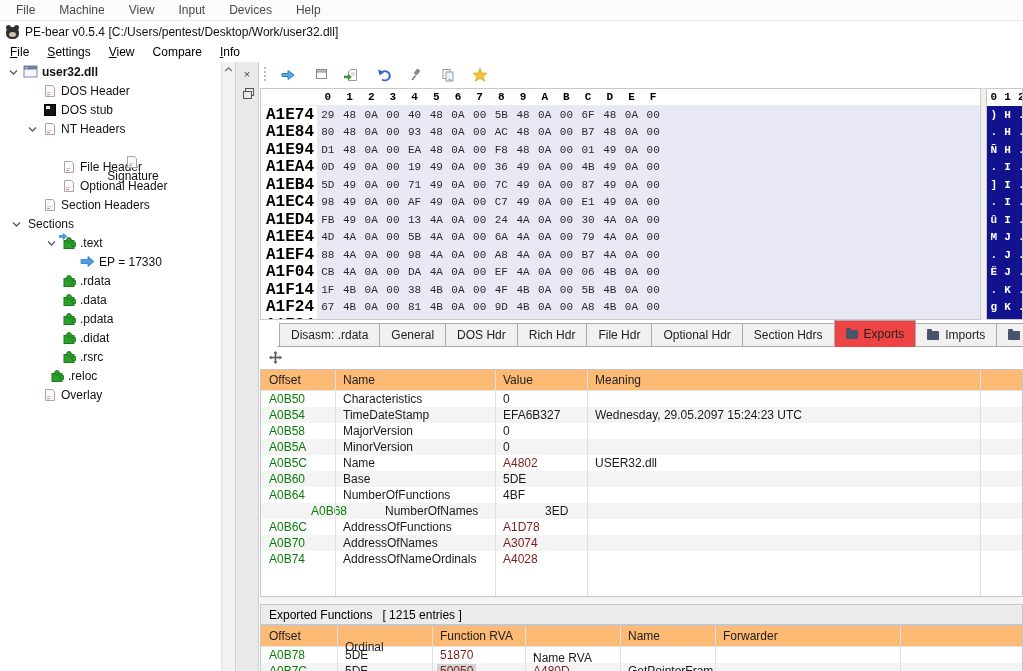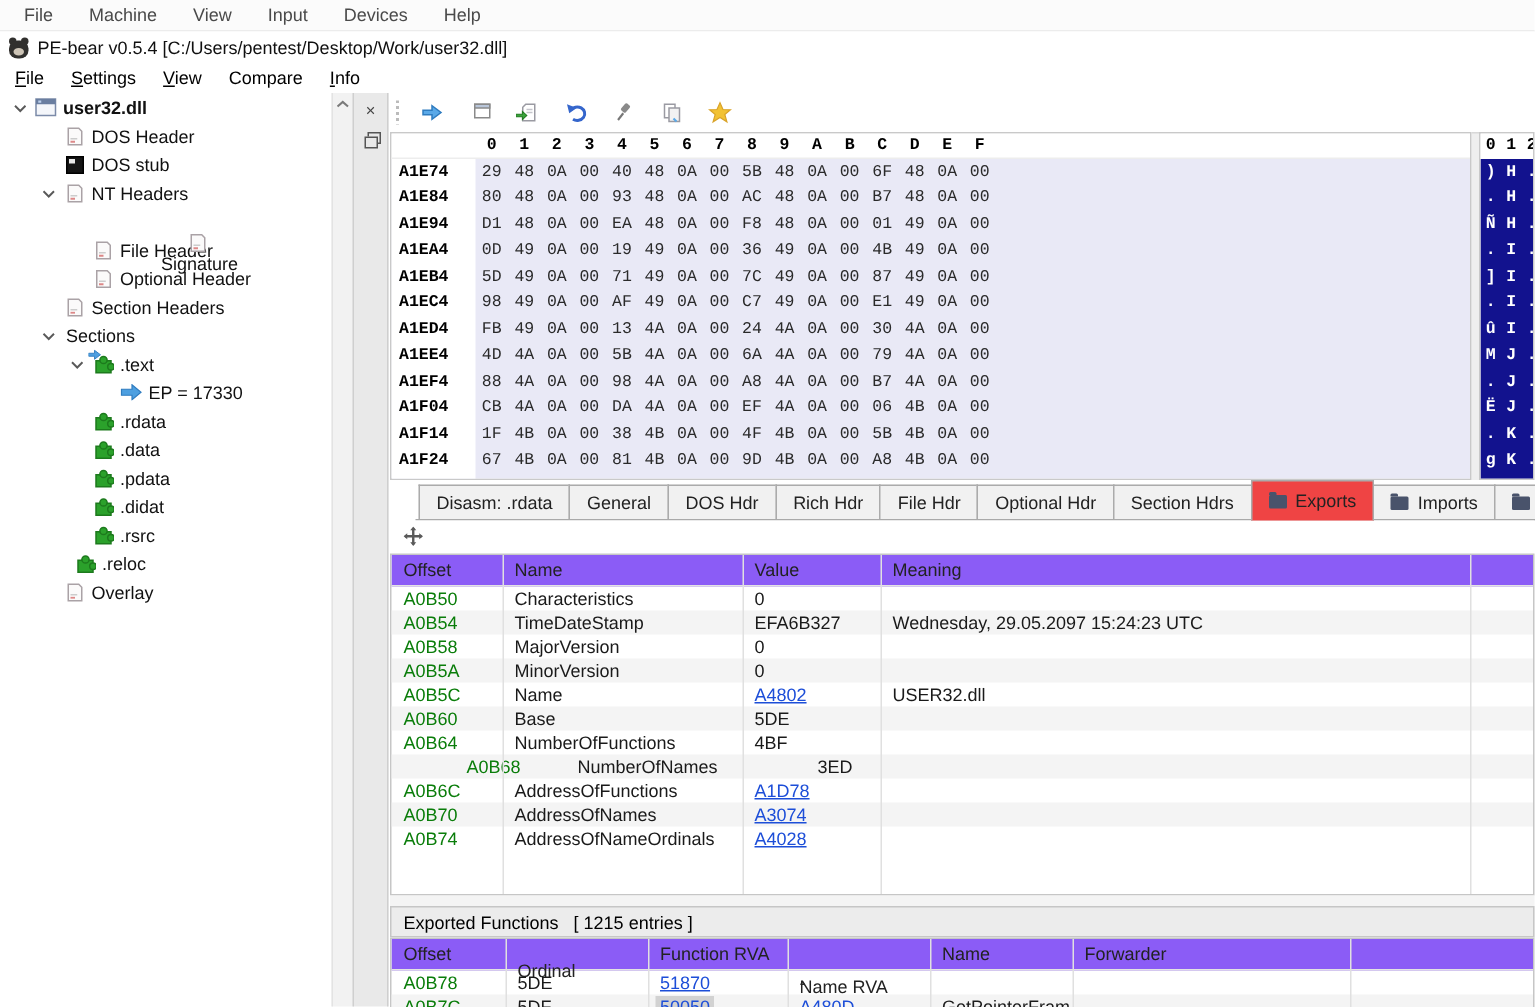--- a/index.html
+++ b/index.html
@@ -57,21 +57,21 @@
 
   
   #hex-region { position:absolute; left:0; top:26px; width:763px; height:232px; display:flex; }
   #hex-panel { width:721px; height:232px; border:1px solid #c9c9c9; border-right:1px solid #c9c9c9; background:#fff; overflow:hidden; position:relative; }
   #hex-header { height:17px; display:flex; background:#fff; border-bottom:1px solid #ededed; }
   #hex-header .hx-off-spacer { width:56px; flex:none; }
   .hx-col { width:21.7px; flex:none; text-align:center; font-weight:bold; font-size:11px; line-height:17px; color:#000; }
   #hex-rows { position:absolute; left:0; top:17px; width:100%; height:215px; background:#e9e9f6; overflow:hidden; }
   #hex-rows .off-strip { position:absolute; left:0; top:0; width:56px; height:100%; background:#fff; }
   .hex-row { position:relative; height:17.5px; display:flex; align-items:center; }
-  .hex-off { width:56px; flex:none; padding-left:5px; font-weight:bold; font-size:11px; color:#000; }
+  .hex-off { width:56px; flex:none; padding-left:5px; font-weight:bold; font-size:16px; color:#000; }
   .hex-bytes { display:flex; flex:1; }
   .hex-byte { width:21.7px; flex:none; text-align:center; font-size:11px; color:#2a2a2a; }
   #hex-splitter { width:5px; height:232px; background:#efefef; border-top:1px solid #d8d8d8; }
   #ascii-panel { flex:1; height:232px; border:1px solid #c9c9c9; background:#fff; overflow:hidden; }
   #ascii-header { height:17px; display:flex; background:#fff; }
   .asc-col { width:13.7px; flex:none; text-align:center; font-weight:bold; font-size:11px; line-height:17px; color:#000; }
   #ascii-rows { height:215px; background:#12128e; }
   .asc-row { height:17.5px; display:flex; align-items:center; }
   .asc-ch { width:13.7px; flex:none; text-align:center; font-size:11px; font-weight:bold; color:#fff; }
 
@@ -84,27 +84,27 @@
   .folder-ic { position:relative; width:12px; height:9px; background:#49536b; margin-right:6px; border-radius:1px; }
   .folder-ic::before { content:""; position:absolute; left:0; top:-2px; width:5px; height:2px; background:#49536b; border-radius:1px 1px 0 0; }
 
   
   #move-row { position:absolute; left:0; top:285px; width:763px; height:22px; background:#fff; }
   #move-handle { position:absolute; left:9px; top:4px; width:13px; height:13px; }
 
   
   .grid { position:absolute; background:#fff; border:1px solid #c6c6c6; overflow:hidden; }
   #exports-table { left:0; top:307px; width:763px; height:228px; }
-  .grid-header { height:21px; display:flex; align-items:center; border-bottom:1px solid #e3e3e3; background:#8b5cf6; position:relative; z-index:2; }
+  .grid-header { height:21px; display:flex; align-items:center; border-bottom:1px solid #e3e3e3; background:#fdba74; position:relative; z-index:2; }
   .gh-cell { padding-left:8px; color:#222; flex:none; }
   .grid-row { height:16px; display:flex; align-items:center; position:relative; }
   .grid-row.alt { background:#f4f4f4; }
   .g-cell { padding-left:8px; flex:none; white-space:nowrap; overflow:hidden; }
   .off-green { color:#0a7d0a; }
-  .val-link { color:#1d4ed8;text-decoration:underline; }
+  .val-link { color:#7f1d1d; }
   .sel-bg { background:#d2d2d2; padding:0 3px; margin-left:-3px; }
   .vline { position:absolute; top:0; bottom:0; width:1px; background:#e0e0e0; z-index:3; }
 
   #h-splitter { position:absolute; left:0; top:535px; width:763px; height:7px; background:#f4f4f4; }
   #group-header { position:absolute; left:0; top:542px; width:763px; height:21px; background:#ececec;
                   border:1px solid #c6c6c6; display:flex; align-items:center; padding-left:8px; }
   #group-header .gh-title { color:#000; }
   #group-header .gh-count { margin-left:10px; color:#000; }
   #exported-fn-table { left:0; top:563px; width:763px; height:116px; }
 </style>
@@ -227,21 +227,21 @@
       <span class="slot"></span>
       <span class="ticon">
         <svg width="12" height="14">
           <path d="M1.5 1.5 h7 l2 2 v9 h-9 z" fill="#fbfafa" stroke="#aaa2a6"></path>
           <line x1="3" y1="10.5" x2="6" y2="10.5" stroke="#d88" stroke-width="1.2"></line>
           <line x1="3" y1="8.5" x2="7.5" y2="8.5" stroke="#ccc"></line>
         </svg>
       </span>
       <span class="tlabel">Section Headers</span>
     </div>
-    <div class="tree-row" style="padding-left: 23px; text-align: right;">
+    <div class="tree-row" style="padding-left: 7px; text-align: right;">
       <span class="slot">
         <svg width="9" height="8">
           <polyline points="1,2.5 4.5,6 8,2.5" fill="none" stroke="#5a5a5a" stroke-width="1.3"></polyline>
         </svg>
       </span>
       <span class="tlabel">Sections</span>
     </div>
     <div class="tree-row" style="padding-left: 42px;">
       <span class="slot">
         <svg width="9" height="8">

